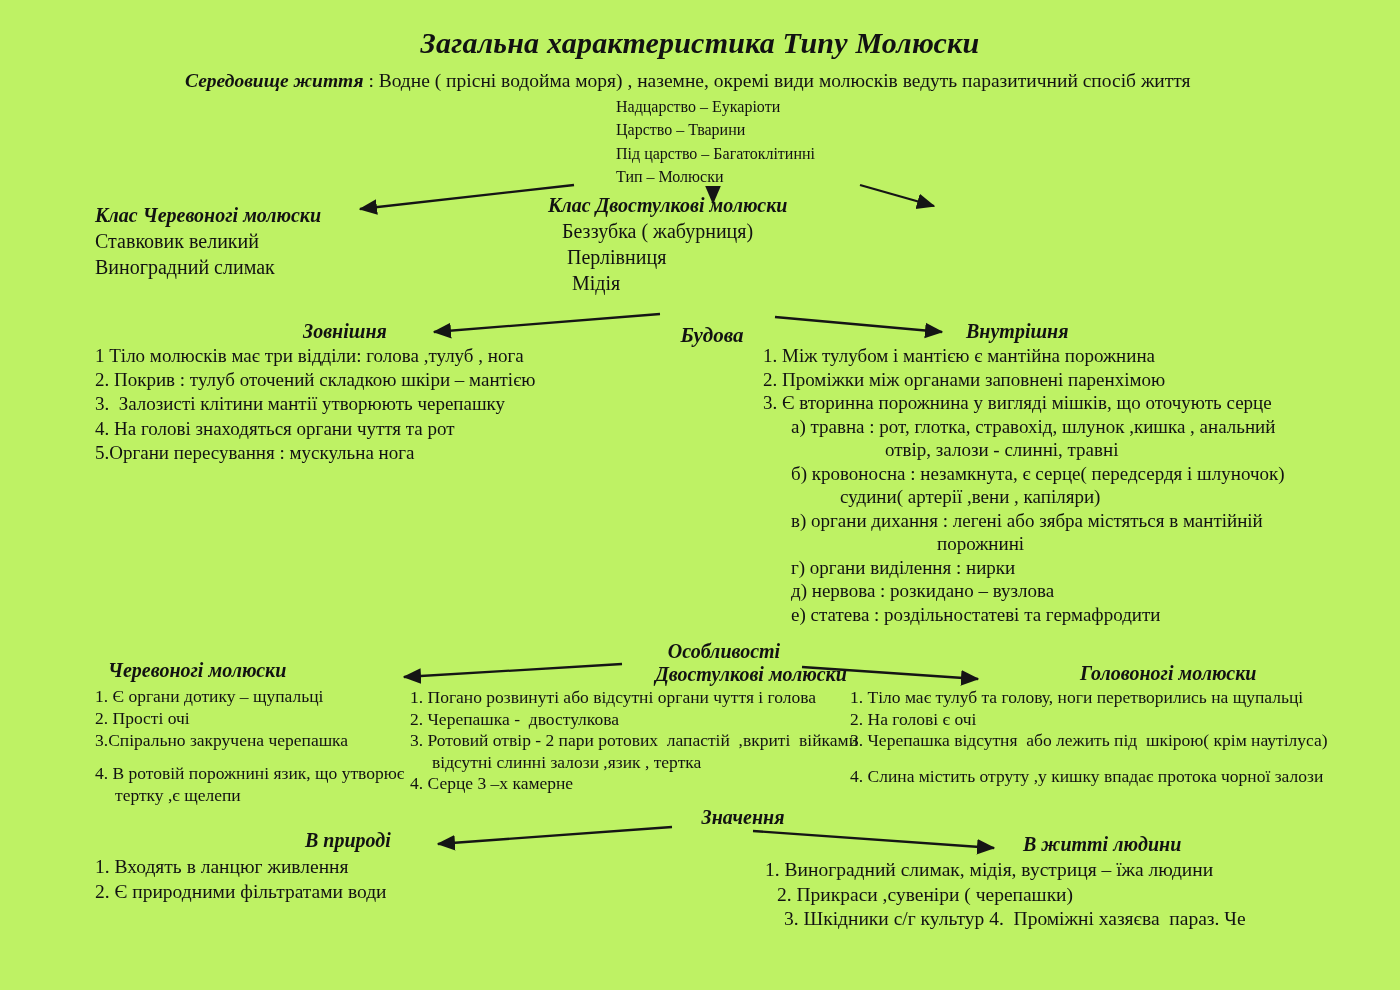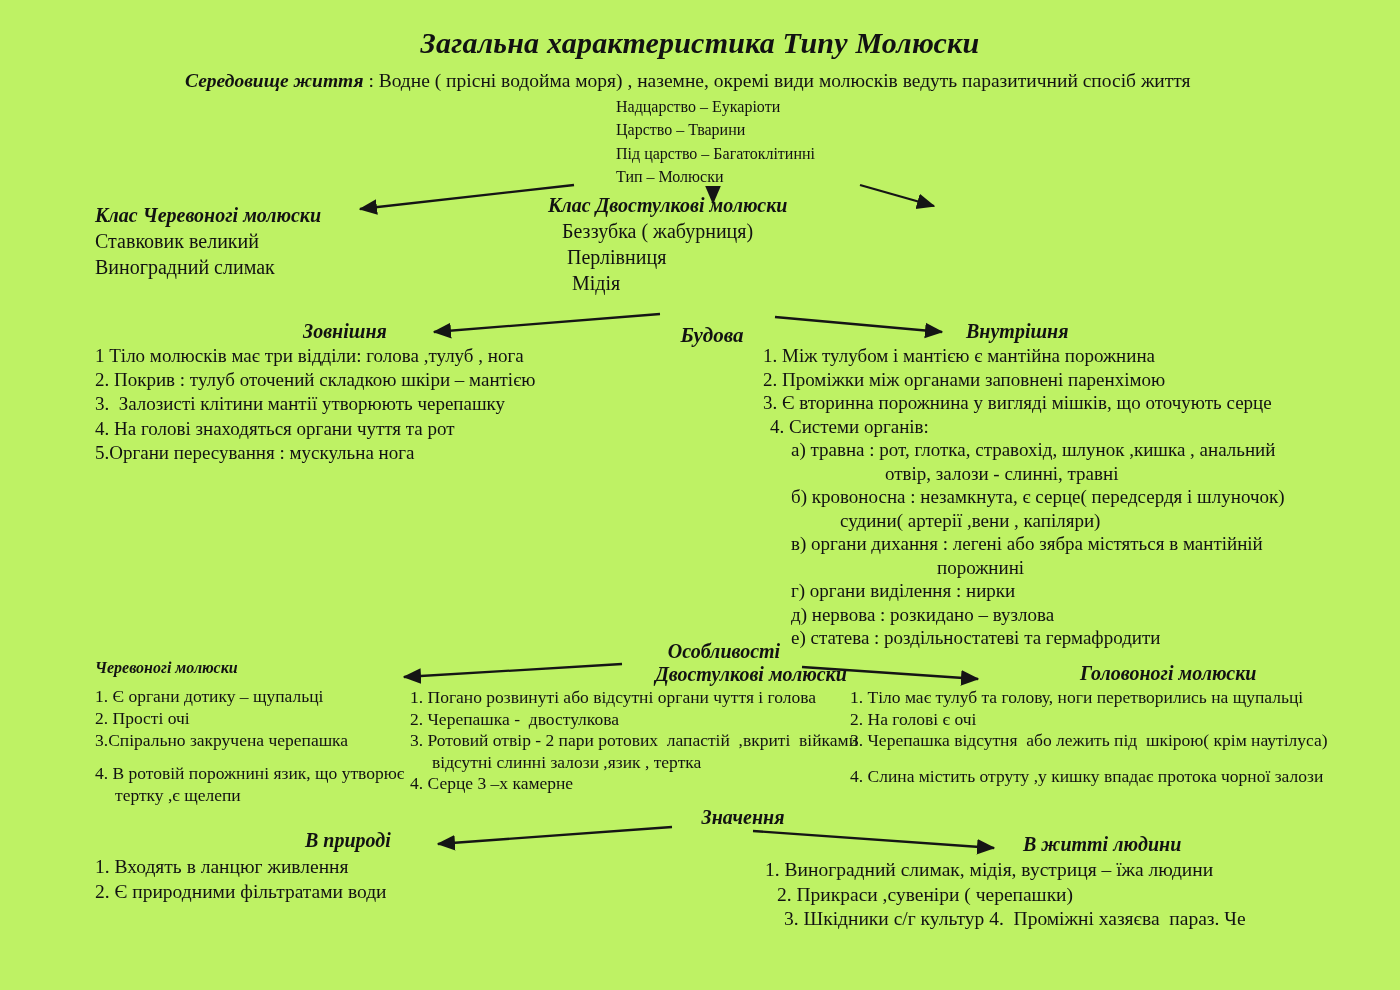--- a/index.html
+++ b/index.html
@@ -33,21 +33,21 @@
   .hdr-internal{top:320px;left:966px;font-size:20px;text-align:right;}
   .list-external{top:344px;left:95px;font-size:19px;line-height:24.2px;}
   .list-internal{top:344px;left:763px;font-size:19px;line-height:23.5px;}
   .pl7{padding-left:7px;}
   .pl28{padding-left:28px;}
   .pl77{padding-left:77px;}
   .pl122{padding-left:122px;}
   .pl174{padding-left:174px;}
   .hdr-features{top:640px;left:614px;width:220px;text-align:center;font-size:20px;}
   .hdr-feat-bivalves{top:663px;left:618px;width:266px;text-align:center;font-size:20px;}
-  .hdr-feat-gastropods{top:659px;left:95px;font-size:16px;}
+  .hdr-feat-gastropods{top:659px;left:108px;font-size:20px;}
   .hdr-feat-cephalopods{top:662px;left:1080px;font-size:20px;}
   .feat-list{font-size:17.5px;line-height:22px;}
   .list-feat-gastropods{top:685px;left:95px;}
   .list-feat-bivalves{top:687px;left:410px;line-height:21.5px;}
   .list-feat-cephalopods{top:687px;left:850px;line-height:21.5px;}
   .pl20{padding-left:20px;}
   .pl22{padding-left:22px;}
   .mt11{margin-top:11px;}
   .mt14{margin-top:14px;}
   .hdr-significance{top:806px;left:663px;width:160px;text-align:center;font-size:20px;}
@@ -111,21 +111,20 @@
     <div class="ln">2. Покрив : тулуб оточений складкою шкіри – мантією</div>
     <div class="ln">3.  Залозисті клітини мантії утворюють черепашку</div>
     <div class="ln">4. На голові знаходяться органи чуття та рот</div>
     <div class="ln">5.Органи пересування : мускульна нога</div>
   </div>
   <div class="abs h hdr-internal">Внутрішня</div>
   <div class="abs list-internal">
     <div class="ln">1. Між тулубом і мантією є мантійна порожнина</div>
     <div class="ln">2. Проміжки між органами заповнені паренхімою</div>
     <div class="ln">3. Є вторинна порожнина у вигляді мішків, що оточують серце</div>
-    <div class="ln pl7">4. Системи органів:</div>
     <div class="ln pl28">а) травна : рот, глотка, стравохід, шлунок ,кишка , анальний</div>
     <div class="ln pl122">отвір, залози - слинні, травні</div>
     <div class="ln pl28">б) кровоносна : незамкнута, є серце( передсердя і шлуночок)</div>
     <div class="ln pl77">судини( артерії ,вени , капіляри)</div>
     <div class="ln pl28">в) органи дихання : легені або зябра містяться в мантійній</div>
     <div class="ln pl174">порожнині</div>
     <div class="ln pl28">г) органи виділення : нирки</div>
     <div class="ln pl28">д) нервова : розкидано – вузлова</div>
     <div class="ln pl28">е) статева : роздільностатеві та гермафродити</div>
   </div>

